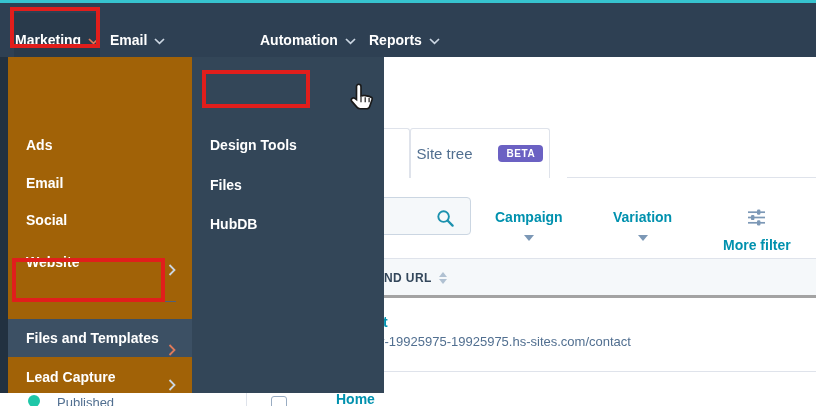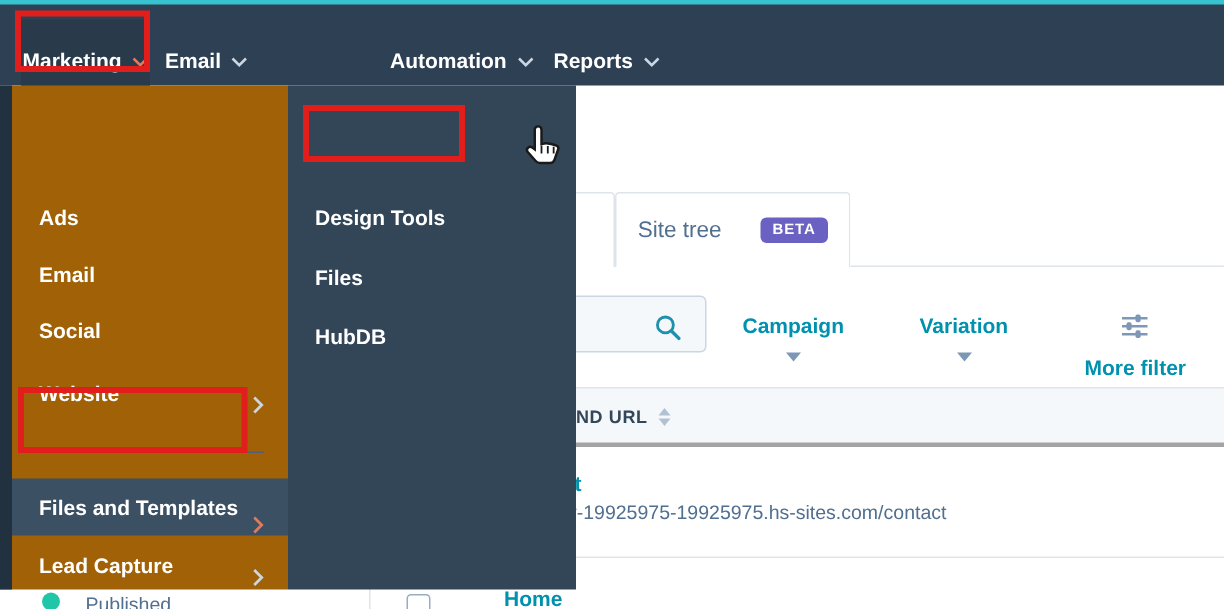--- a/index.html
+++ b/index.html
@@ -6,21 +6,21 @@
   html,body { background:#fff; }
   body { font-family: "Liberation Sans", "DejaVu Sans", sans-serif; }
   .screen { position:relative; width:816px; height:406px; overflow:hidden; background:#fff; }
 
   
   .page { position:absolute; inset:0; z-index:1; }
 
   .tab-ghost { position:absolute; left:350px; top:128px; width:60px; height:50px;
     border-top:1px solid #dfe3eb; border-right:1px solid #dfe3eb; background:#fff;
     border-radius:3px 3px 0 0; }
-  .tab-sitetree { position:absolute; left:410px; top:128px; width:157px; height:50px;
+  .tab-sitetree { position:absolute; left:410px; top:128px; width:140px; height:50px;
     background:#fff; border:1px solid #dfe3eb; border-bottom:none; border-radius:3px 3px 0 0;
     display:flex; align-items:center; justify-content:center; gap:26px;
     font-size:15px; color:#516f90; }
   .tabrow-line { position:absolute; left:567px; top:177px; width:249px; height:1px; background:#dfe3eb; }
   .beta-badge { display:inline-flex; align-items:center; background:#6b61c3; color:#fff;
     font-size:10px; font-weight:bold; letter-spacing:.6px; padding:3px 8px; border-radius:4px; }
 
   .search-box { position:absolute; left:318px; top:197px; width:153px; height:38px;
     background:#f5f8fa; border:1px solid #cbd6e2; border-radius:4px; }
   .search-icon { position:absolute; left:436px; top:209px; }

